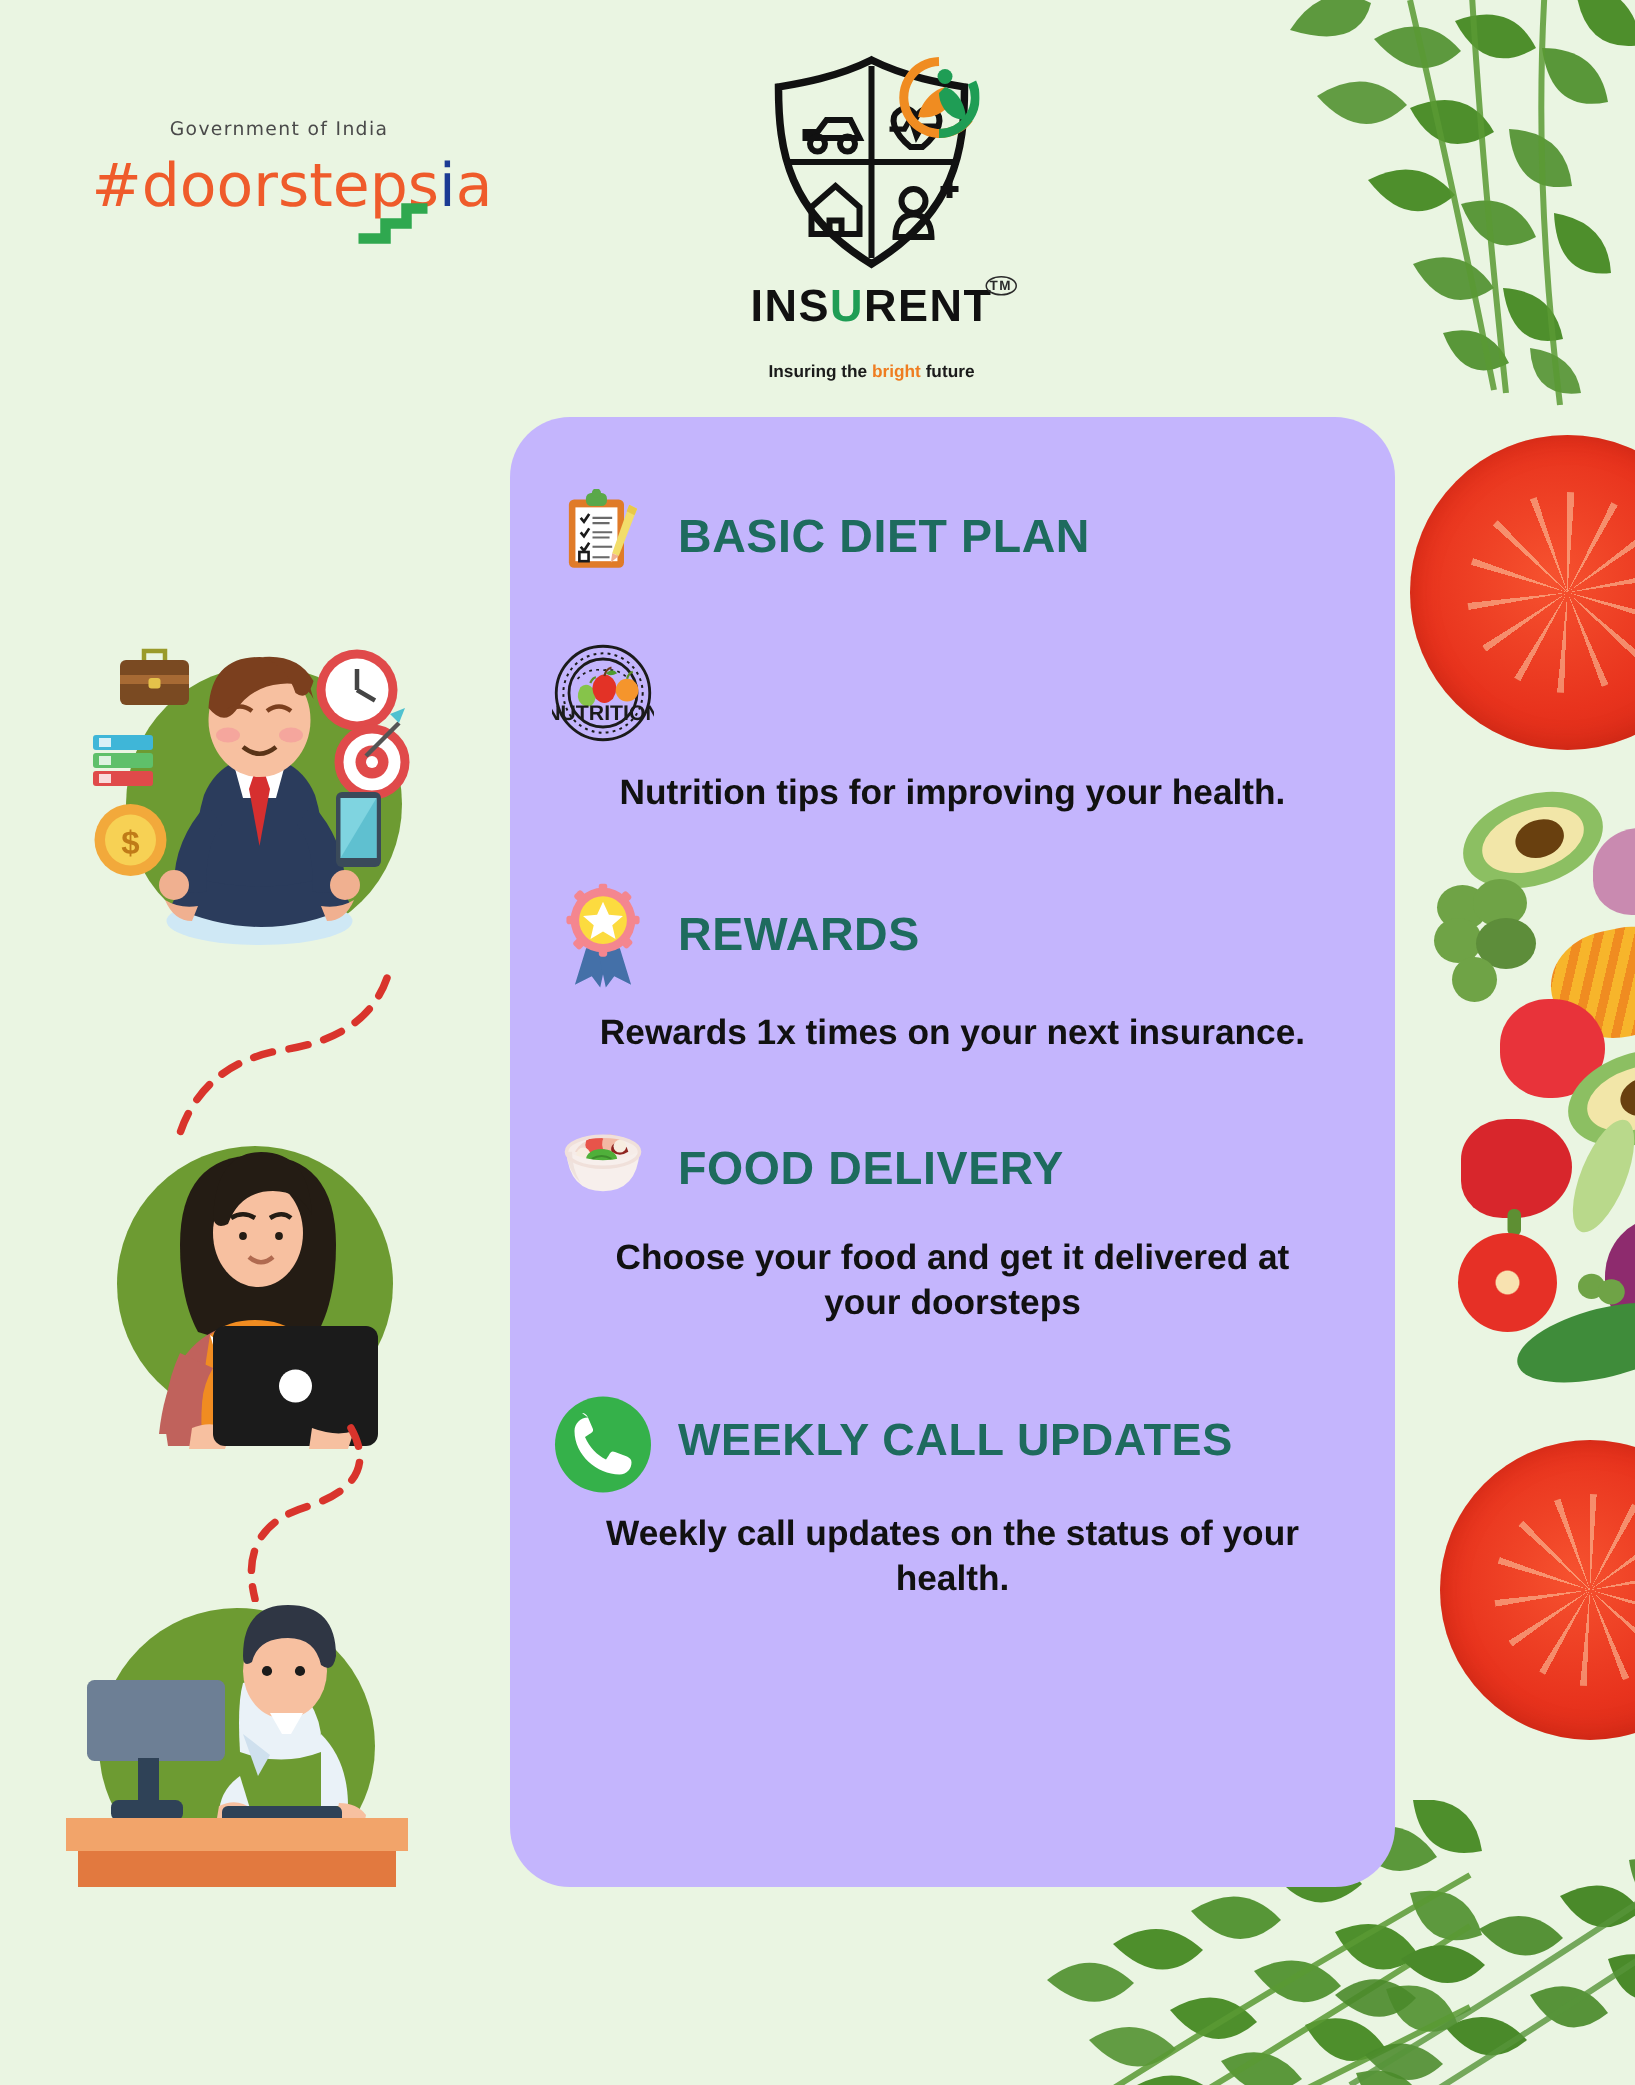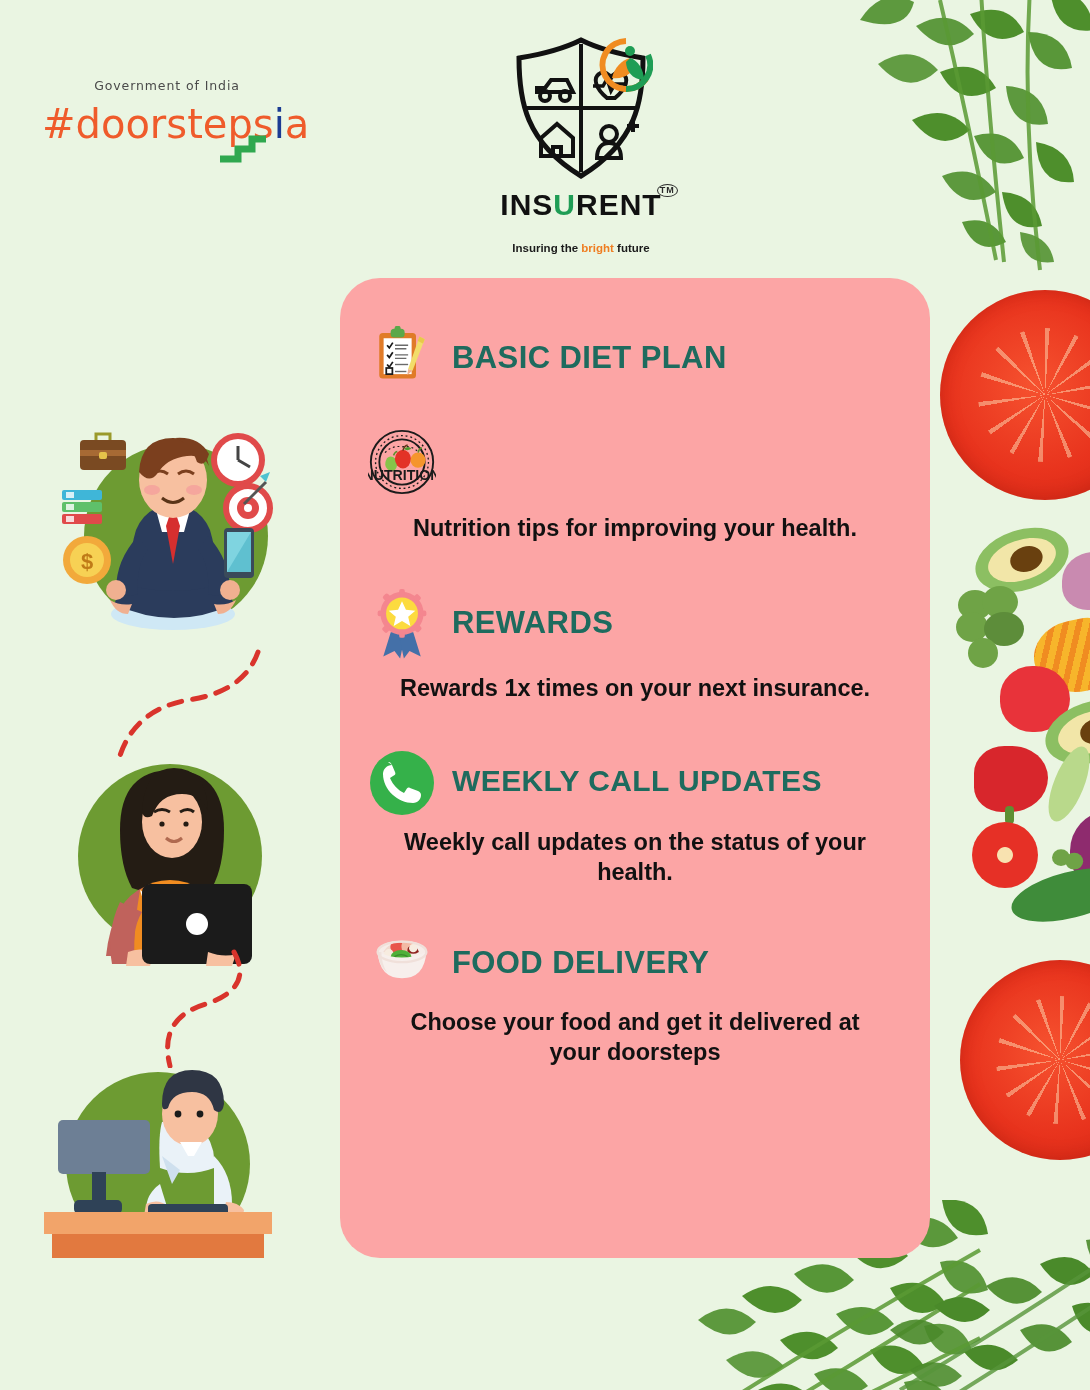--- a/index.html
+++ b/index.html
@@ -80,21 +80,21 @@
     position:absolute; width:72px; height:78px; background:#8e2b6e;
     border-radius:50% 50% 46% 46%;
   }
   .onion-pink {
     position:absolute; width:64px; height:58px; background:#c98ab0;
     border-radius:50% 50% 40% 40%;
   }
   .apple { position:absolute; width:70px; height:66px; background:#e8333a; border-radius:48% 52% 52% 48%; }
 
   
-  #startup-india-logo { position:absolute; left:42px; top:78px; width:250px; text-align:center; }
+  #startup-india-logo { position:absolute; left:61px; top:78px; width:250px; text-align:center; }
   #gov-label {
     font-size:12.5px; letter-spacing:.9px; color:#4a4a4a; font-weight:400;
     font-family:"DejaVu Sans", sans-serif;
   }
   #startup-wordmark {
     margin-top:8px; font-size:40px; font-weight:400; letter-spacing:0px;
     color:#ef5b2b; position:relative; font-family:"DejaVu Sans", sans-serif;
   }
   #startup-wordmark .blue { color:#1b3b93; }
   #startup-steps {
@@ -119,21 +119,21 @@
   #illus-1 { left:48px; top:418px; width:250px; height:250px; }
   #illus-2 { left:58px; top:742px; width:225px; height:225px; }
   #illus-3 { left:30px; top:1052px; width:260px; height:225px; }
 
   #dash-1 { position:absolute; left:108px; top:648px; width:160px; height:120px; }
   #dash-2 { position:absolute; left:98px; top:948px; width:170px; height:120px; }
 
   
   #feature-card {
     position:absolute; left:340px; top:278px; width:590px; height:980px;
-    background:#fca5a5; border-radius:40px;
+    background:#c4b5fd; border-radius:40px;
     padding:42px 26px 30px 26px;
   }
 
   .feature-row { position:relative; margin-bottom:4px; }
   .feature-head { display:flex; align-items:center; gap:14px; }
   .feature-icon { flex:0 0 auto; width:72px; height:72px; position:relative; }
   .feature-title {
     font-size:31px; font-weight:bold; color:#1e6b5e; letter-spacing:.4px;
     white-space:nowrap;
   }
@@ -551,52 +551,52 @@
           </g>
           <circle cx="32" cy="26" r="17" fill="#fcdb3f"></circle>
           <path d="M32 13 l4.2 9.2 l10 .9 l-7.6 6.6 l2.3 9.8 l-8.9-5.3 l-8.9 5.3 l2.3-9.8 l-7.6-6.6 l10-.9z" fill="#fff"></path>
         </svg>
       </div>
       <div class="feature-title">REWARDS</div>
     </div>
     <div class="feature-desc">Rewards 1x times on your next insurance.</div>
   </div>
 
+  <div class="feature-row r5">
+    <div class="feature-head">
+      <div class="feature-icon">
+        <svg class="bowl" viewBox="0 0 64 58">
+          <ellipse cx="32" cy="18" rx="26" ry="12" fill="#f6ece8"></ellipse>
+
+          <path d="M12 18 q6-10 16-8 q4 4 0 10 z" fill="#f0d9cf"></path>
+          <path d="M20 10 q10-6 16 2 q-2 8-12 8 q-6-4-4-10z" fill="#e8544a"></path>
+          <path d="M34 6 q10-2 12 8 q-6 6-14 2 q-2-6 2-10z" fill="#f3b9a4"></path>
+          <path d="M40 12 q8-2 10 6 q-6 4-12 0 q-1-4 2-6z" fill="#8f2420"></path>
+          <circle cx="18" cy="20" r="5" fill="#f7ece0"></circle>
+          <circle cx="44" cy="14" r="4.5" fill="#f7ece0"></circle>
+          <ellipse cx="31" cy="23" rx="11" ry="7" fill="#4fb03a"></ellipse>
+          <path d="M24 23 q7-4 14 0" stroke="#3d8c2c" stroke-width="1.4" fill="none"></path>
+
+          <path d="M6 18 q2 28 26 28 q24 0 26-28 q-26 12-52 0z" fill="#f7efec"></path>
+          <path d="M6 18 q1 14 10 22 q-6-10-6-22z" fill="#efe2dd"></path>
+          <ellipse cx="32" cy="18" rx="26" ry="11" fill="none" stroke="#f0e0da" stroke-width="2.5"></ellipse>
+        </svg>
+      </div>
+      <div class="feature-title">FOOD DELIVERY</div>
+    </div>
+    <div class="feature-desc">Choose your food and get it delivered at your doorsteps</div>
+  </div>
+
   <div class="feature-row r4">
     <div class="feature-head">
       <div class="feature-icon">
         <div class="phone-circle">
           <svg width="64" height="64" viewBox="0 0 64 64">
             <path d="M22 14 c-5 0-9 4-9 9 c0 16 15 29 30 29 c5 0 8-4 8-8 c0-2-1-3-3-4 l-8-3 c-2-1-3 0-4 2 l-2 3 c-6-3-11-8-14-15 l3-2 c2-1 3-2 2-4 l-3-7 c-1-2-2-3-4-3 z" fill="#fff"></path>
           </svg>
         </div>
       </div>
       <div class="feature-title">WEEKLY CALL UPDATES</div>
     </div>
     <div class="feature-desc">Weekly call updates on the status of your health.</div>
   </div>
 
-  <div class="feature-row r5">
-    <div class="feature-head">
-      <div class="feature-icon">
-        <svg class="bowl" viewBox="0 0 64 58">
-          <ellipse cx="32" cy="18" rx="26" ry="12" fill="#f6ece8"></ellipse>
-
-          <path d="M12 18 q6-10 16-8 q4 4 0 10 z" fill="#f0d9cf"></path>
-          <path d="M20 10 q10-6 16 2 q-2 8-12 8 q-6-4-4-10z" fill="#e8544a"></path>
-          <path d="M34 6 q10-2 12 8 q-6 6-14 2 q-2-6 2-10z" fill="#f3b9a4"></path>
-          <path d="M40 12 q8-2 10 6 q-6 4-12 0 q-1-4 2-6z" fill="#8f2420"></path>
-          <circle cx="18" cy="20" r="5" fill="#f7ece0"></circle>
-          <circle cx="44" cy="14" r="4.5" fill="#f7ece0"></circle>
-          <ellipse cx="31" cy="23" rx="11" ry="7" fill="#4fb03a"></ellipse>
-          <path d="M24 23 q7-4 14 0" stroke="#3d8c2c" stroke-width="1.4" fill="none"></path>
-
-          <path d="M6 18 q2 28 26 28 q24 0 26-28 q-26 12-52 0z" fill="#f7efec"></path>
-          <path d="M6 18 q1 14 10 22 q-6-10-6-22z" fill="#efe2dd"></path>
-          <ellipse cx="32" cy="18" rx="26" ry="11" fill="none" stroke="#f0e0da" stroke-width="2.5"></ellipse>
-        </svg>
-      </div>
-      <div class="feature-title">FOOD DELIVERY</div>
-    </div>
-    <div class="feature-desc">Choose your food and get it delivered at your doorsteps</div>
-  </div>
-
 </div>
 
 </body></html>

